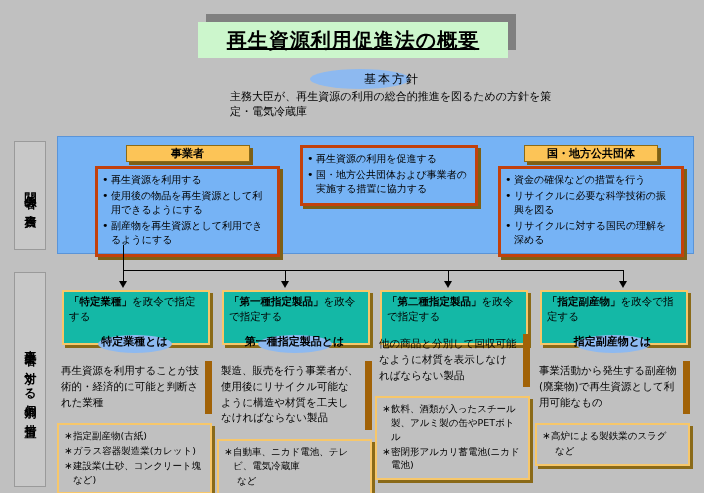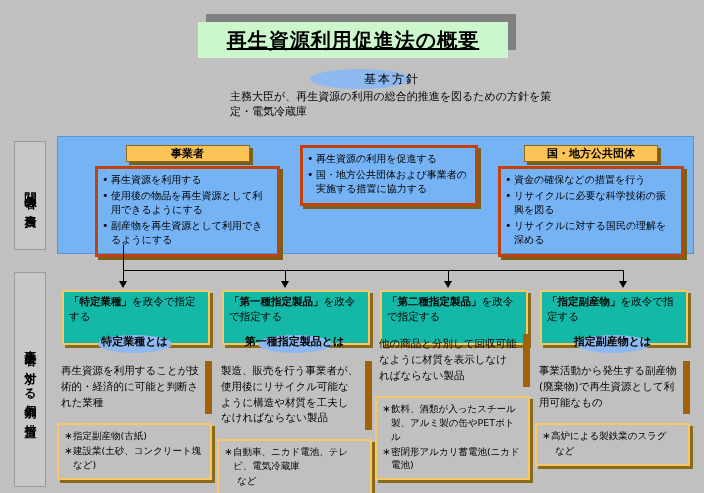--- a/index.html
+++ b/index.html
@@ -337,20 +337,21 @@
 
   <div class="term-col tc1">
     <div class="ellipse-wrap term-title-wrap">
       <span class="ellipse-bg"></span>
       <span class="ellipse-label">特定業種とは</span>
     </div>
     <div class="term-desc">再生資源を利用することが技術的・経済的に可能と判断された業種</div>
     <div class="term-examples">
       <ul>
         <li>指定副産物(古紙)</li>
+        <li>ガラス容器製造業(カレット)</li>
         <li>建設業(土砂、コンクリート塊など)</li>
       </ul>
     </div>
   </div>
 
   <div class="term-col tc2">
     <div class="ellipse-wrap term-title-wrap">
       <span class="ellipse-bg"></span>
       <span class="ellipse-label">第一種指定製品とは</span>
     </div>

